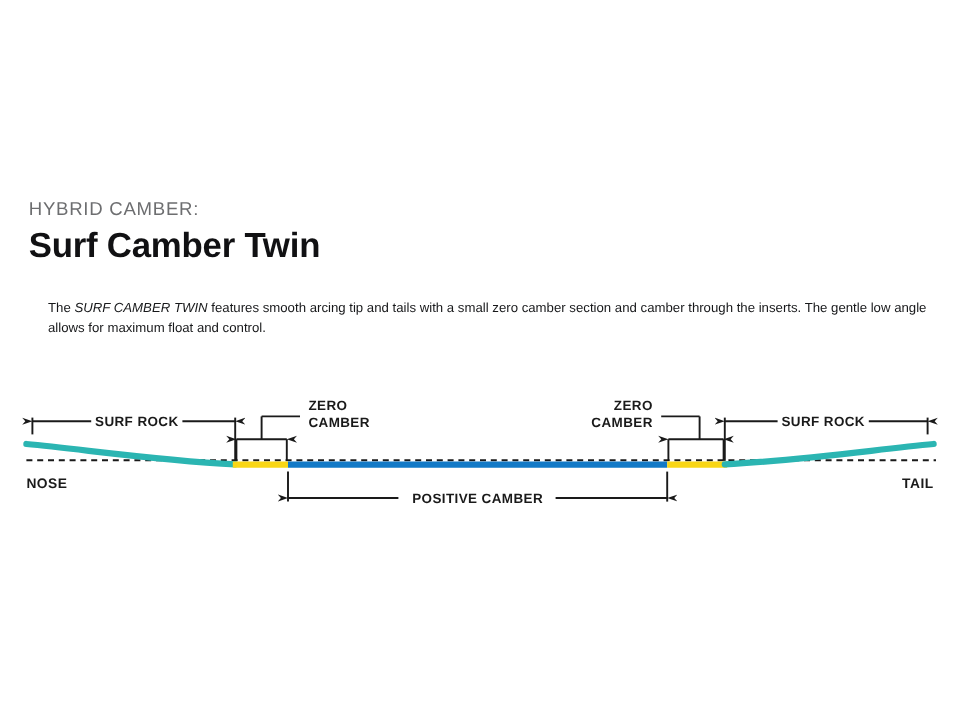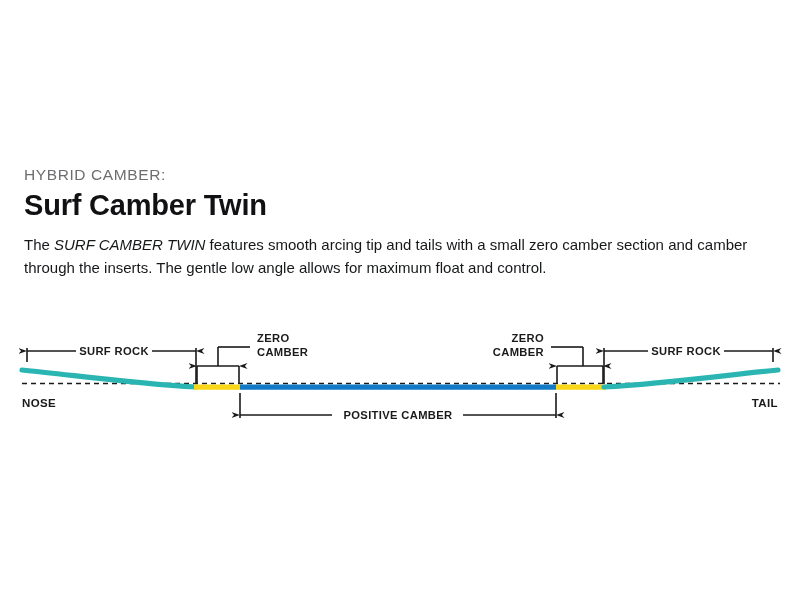--- a/index.html
+++ b/index.html
@@ -43,24 +43,24 @@
     color: #111113;
     letter-spacing: -0.2px;
     line-height: 1.15;
     margin: 0;
   }
   .desc {
     position: absolute;
     left: 24px;
     top: 233px;
     width: 752px;
-    font-size: 15px;
+    font-size: 11px;
     line-height: 1.55;
     color: #17181a;
-    margin: 0;
+    margin: 16px;
   }
   .desc .em {
     font-style: italic;
   }
 
   
   #diagram {
     position: absolute;
     left: 0;
     top: 310px;

